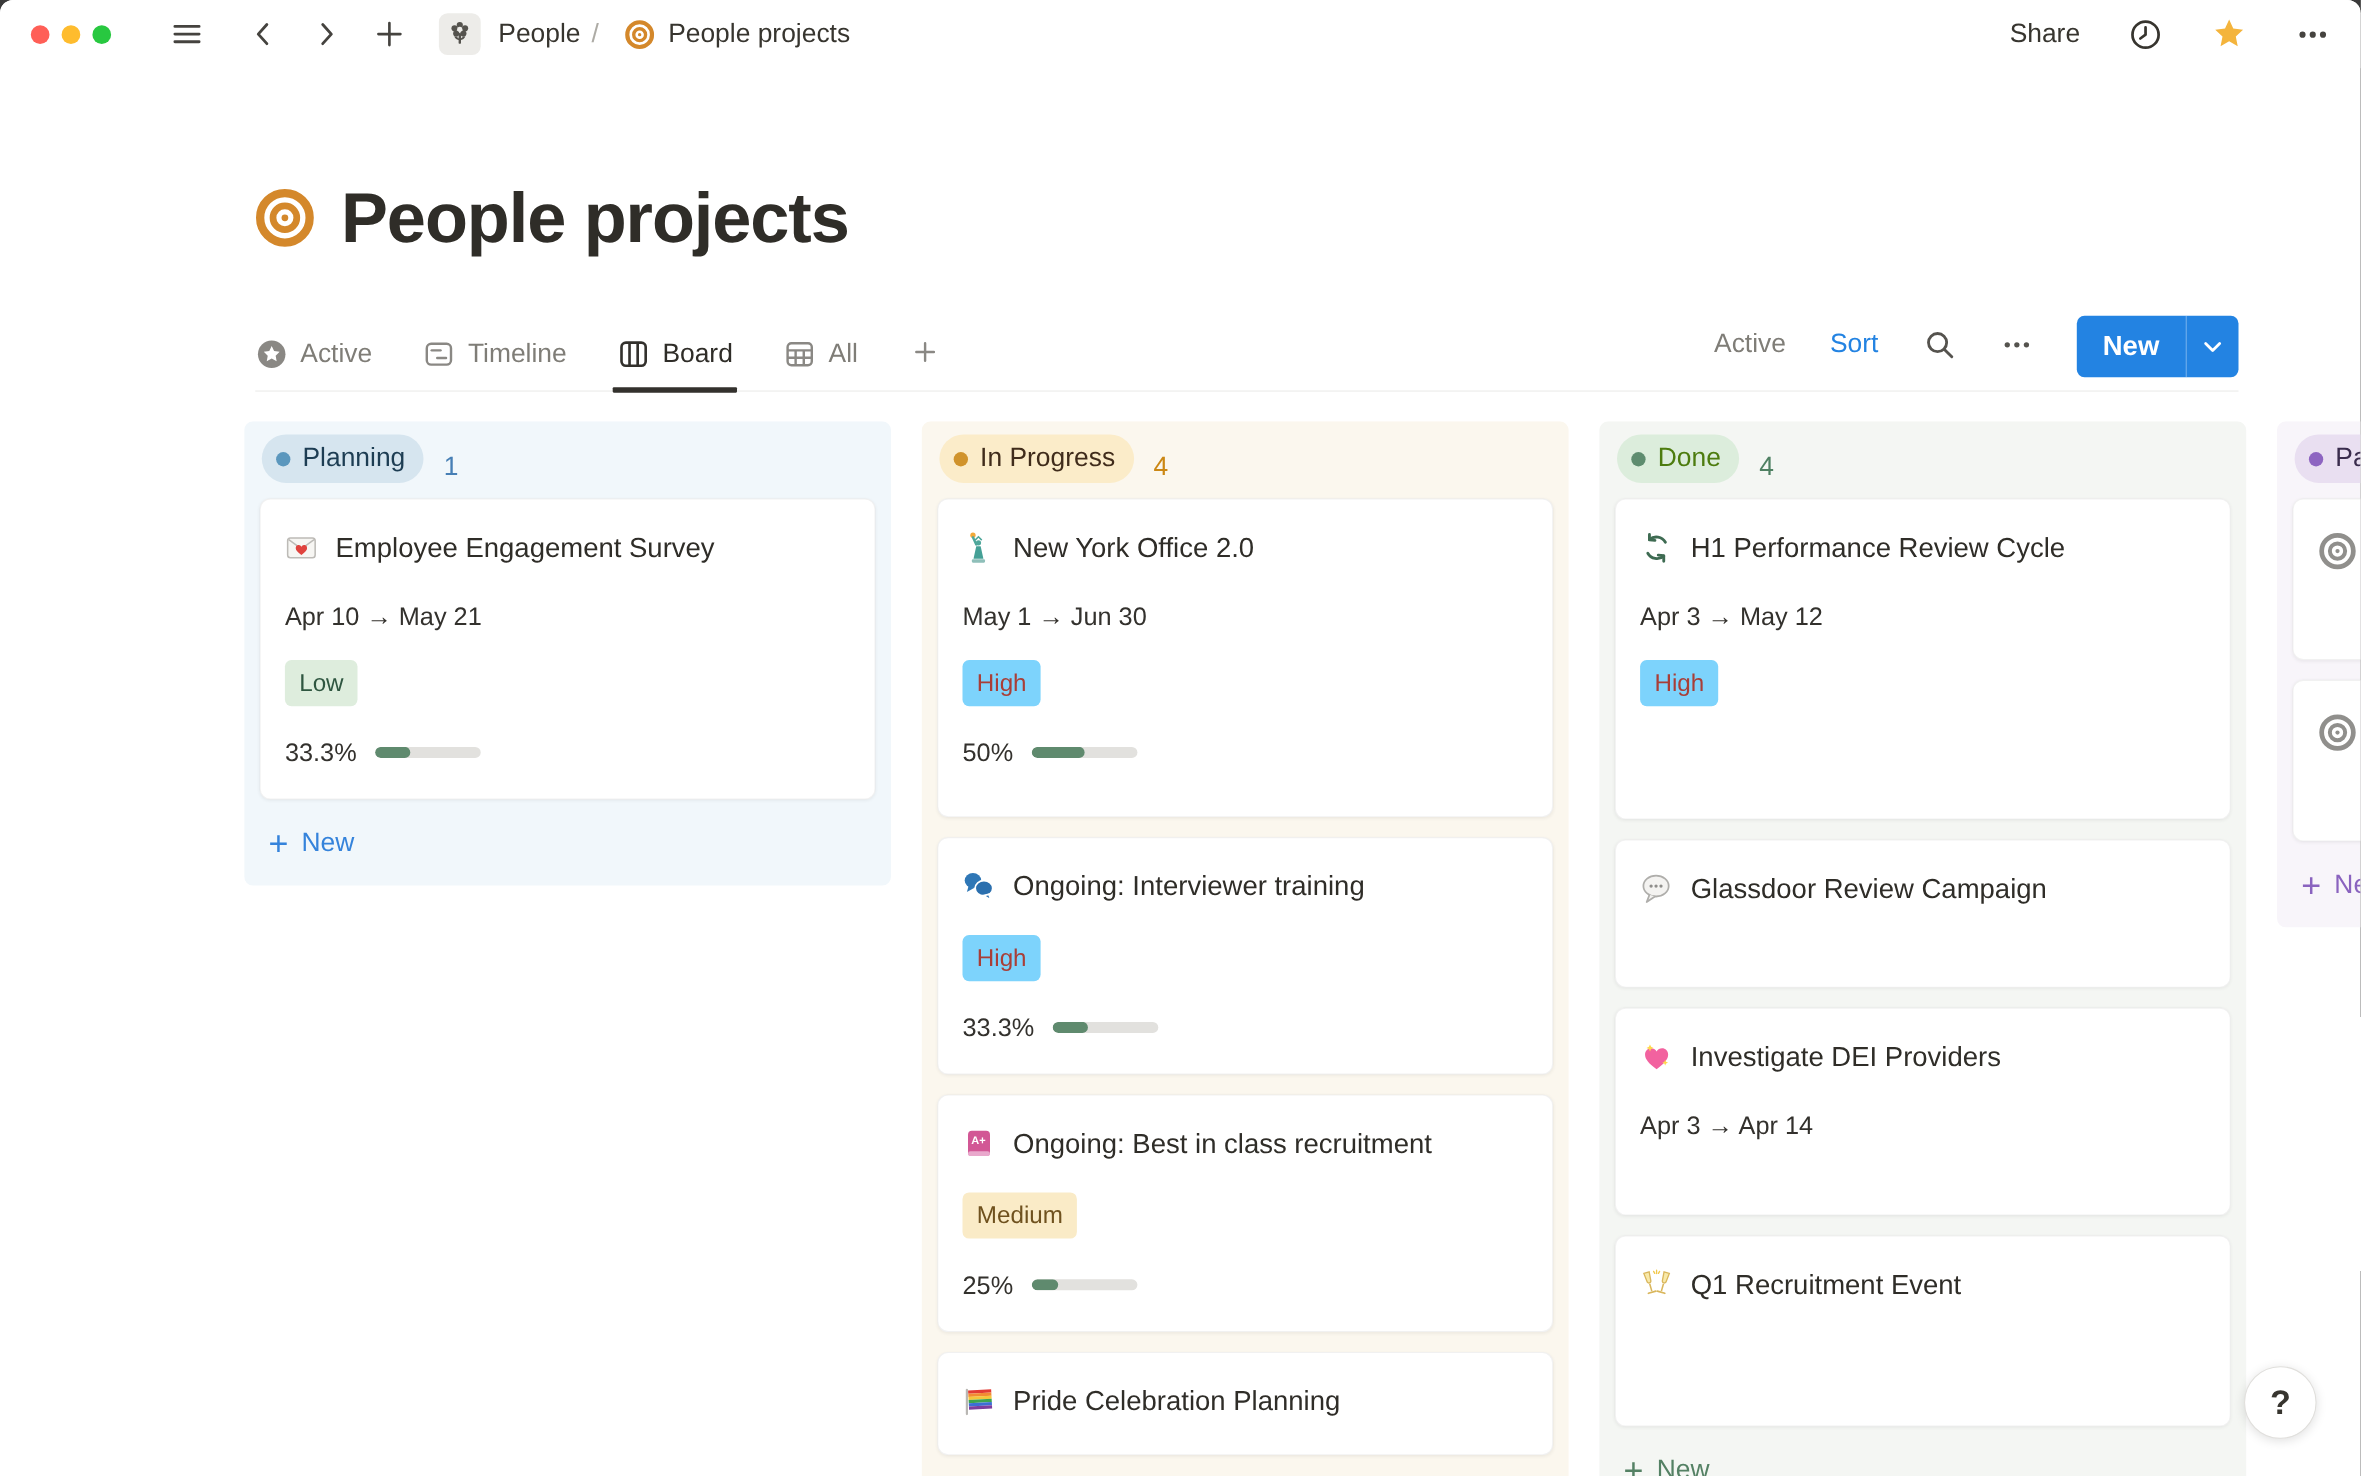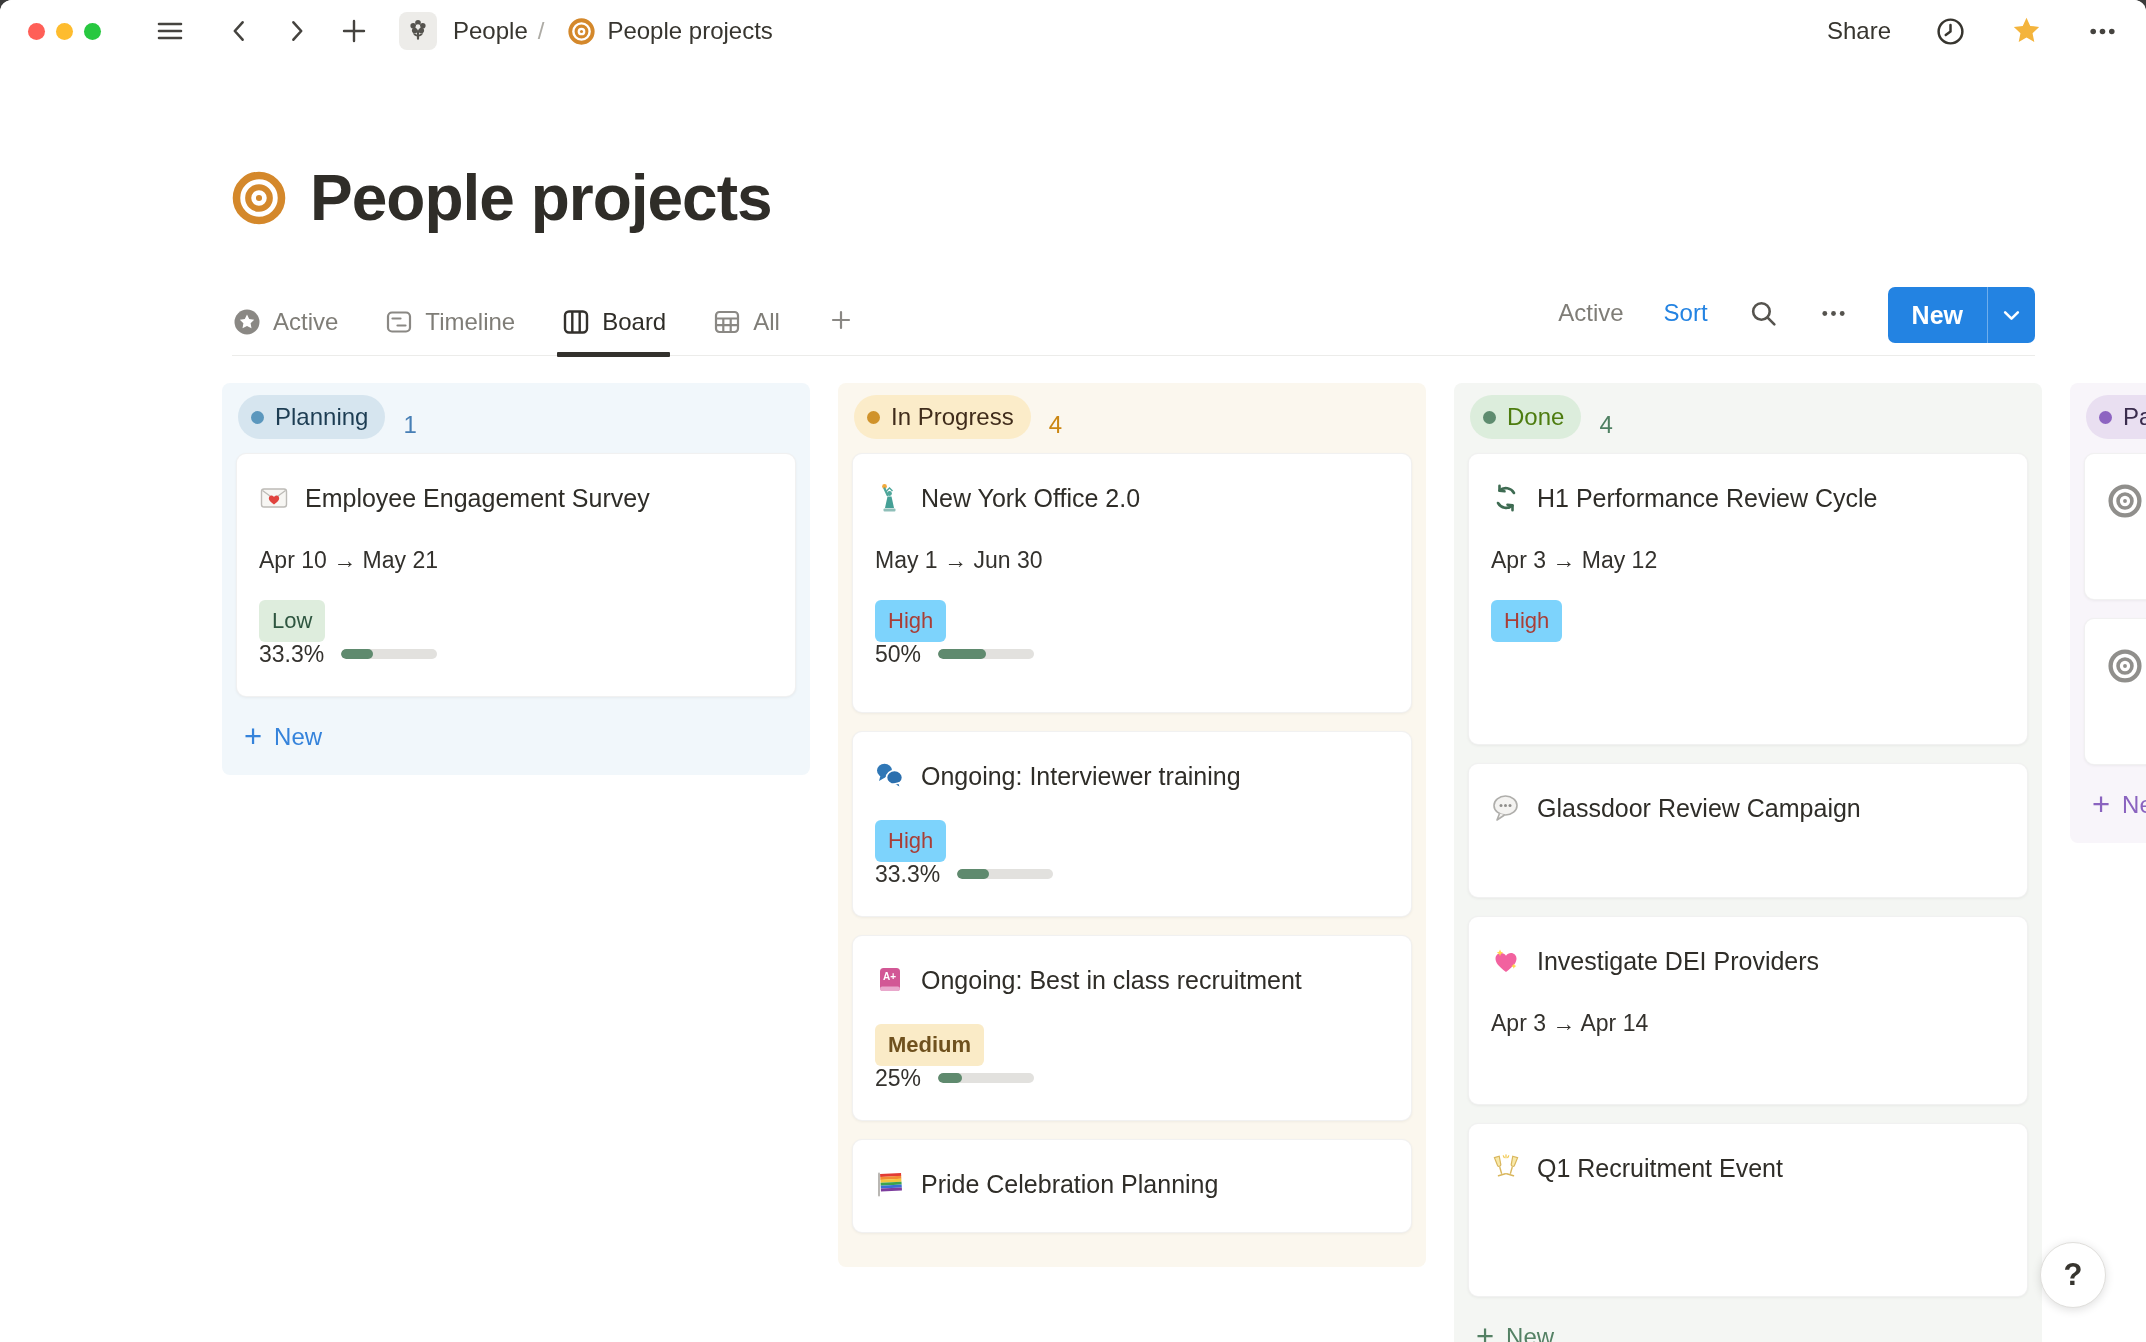--- a/index.html
+++ b/index.html
@@ -77,22 +77,22 @@
   .card-title-row { display:flex; align-items:flex-start; gap:16px; }
   .card-icon { width:30px; height:30px; flex:0 0 30px; margin-top:3px; }
   .card-icon svg { width:30px; height:30px; display:block; }
   .card-icon-lg { width:36px; height:36px; flex:0 0 36px; }
   .card-icon-lg svg { width:36px; height:36px; }
   .card-title { font-size:25px; font-weight:500; color:#2F2D28; line-height:36px; }
   .card-date { margin-top:30px; font-size:23px; color:#33312D; line-height:28px; }
   .tag { display:inline-block; margin-top:26px; padding:6px 13px; border-radius:6px; font-size:22px; line-height:30px; }
   .tag-green  { background:#DEEDDD; color:#2F5640; }
   .tag-red    { background:#7dd3fc; color:#A93E37; }
-  .tag-yellow { background:#FAEBC7; color:#6F511E;font-weight:bold; }
-  .progress-row { display:flex; align-items:center; gap:17px; height:24px; }
+  .tag-yellow { background:#FAEBC7; color:#6F511E; }
+  .progress-row { margin-top:30px; display:flex; align-items:center; gap:17px; height:24px; }
   .progress-label { font-size:23px; color:#33312D; }
   .progress-track { width:96px; height:10px; border-radius:5px; background:#E2E1DE; overflow:hidden; }
   .progress-fill { display:block; height:100%; border-radius:5px; background:#5F8A6E; }
   .sp16{height:16px} .sp37{height:37px} .sp41{height:41px} .sp50{height:50px} .sp72{height:72px} .sp80{height:80px}
 
   .new-row { display:flex; align-items:center; gap:12px; height:44px; padding:0 8px; margin-top:4px; font-size:24px; font-weight:500; border-radius:6px; cursor:pointer; }
   .plus-glyph { font-size:31px; font-weight:300; line-height:1; transform:translateY(-1px); }
   .new-blue   { color:#3583DB; }
   .new-purple { color:#8A63BF; }
   .new-green  { color:#548164; margin-top:14px; }

